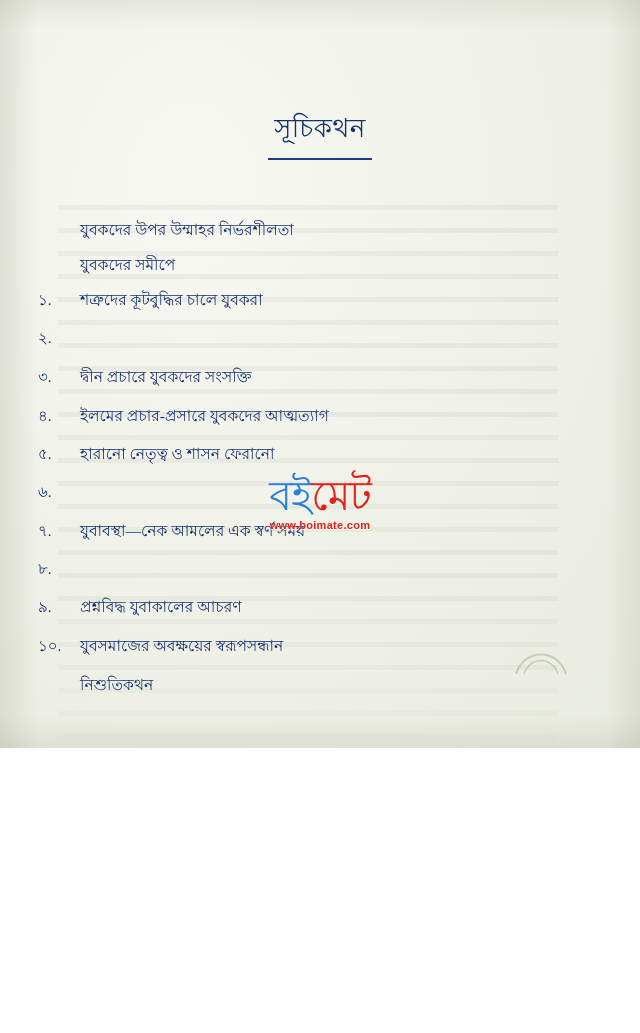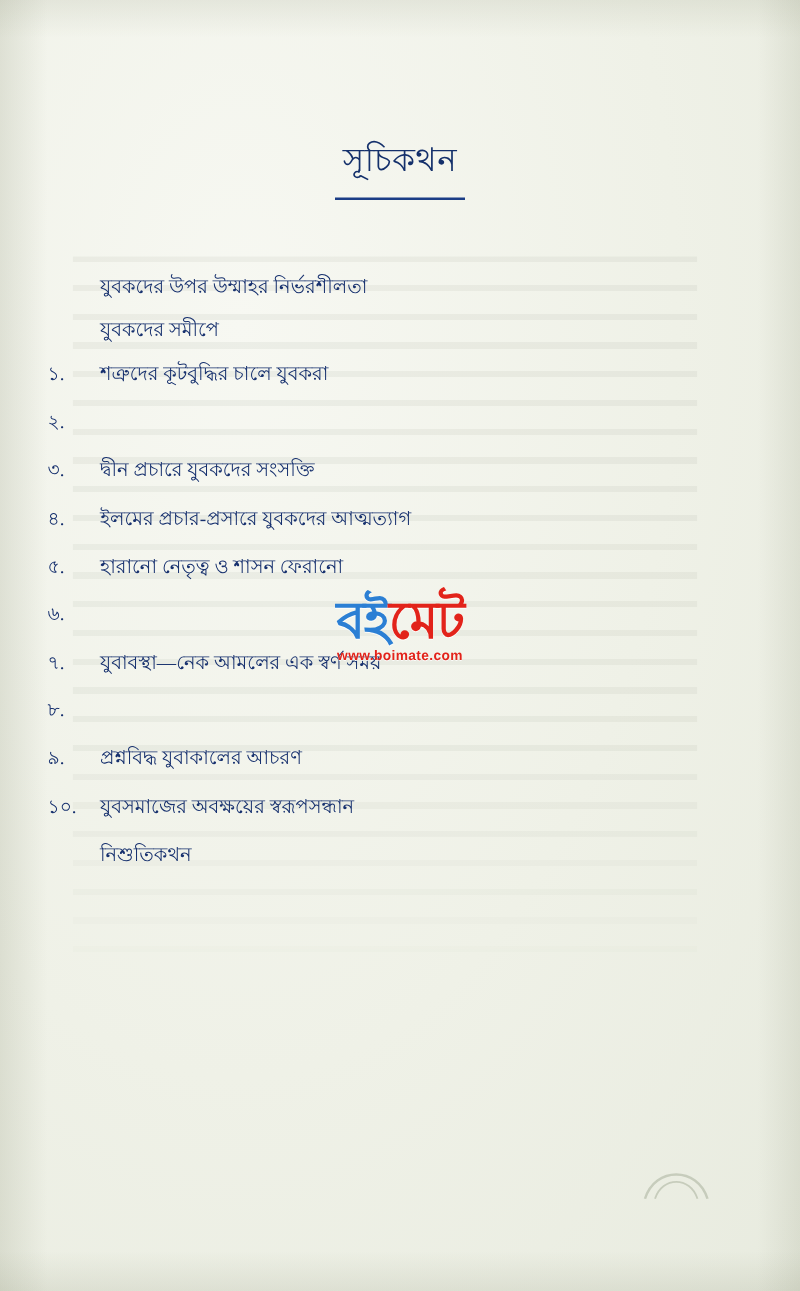--- a/index.html
+++ b/index.html
@@ -6,21 +6,21 @@
     margin: 0;
     padding: 0;
     background: #ffffff;
   }
   body {
     font-family: "Liberation Serif", "DejaVu Serif", serif;
   }
   .page {
     position: relative;
     width: 640px;
-    height: 1033px;
+    height: 748px;
     overflow: hidden;
     background: #f3f4ec;
     background-image:
       radial-gradient(ellipse at 30% 25%, #f7f8f2 0%, #eff1e7 55%, #e8ebdf 100%);
   }
   
   .page::before {
     content: "";
     position: absolute;
     inset: 0;
@@ -112,21 +112,21 @@
     transform: translateX(-50%);
     z-index: 6;
     text-align: center;
     pointer-events: none;
     width: 360px;
   }
   .wm-main {
     display: inline-block;
     font-family: "Liberation Sans", "DejaVu Sans", sans-serif;
     font-size: 41px;
-    font-weight: bold;
+    font-weight: normal;
     letter-spacing: -1px;
     line-height: 1;
     white-space: nowrap;
   }
   .wm-blue {
     color: #2b7fd4;
     text-shadow: 0 1px 0 rgba(255,255,255,0.85);
   }
   .wm-red {
     color: #e2231a;

